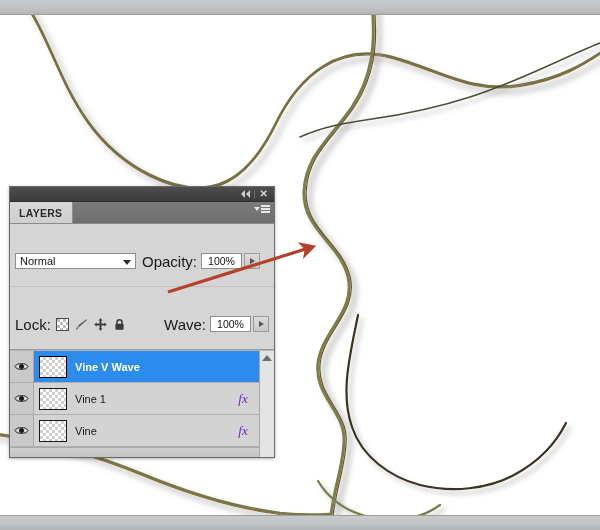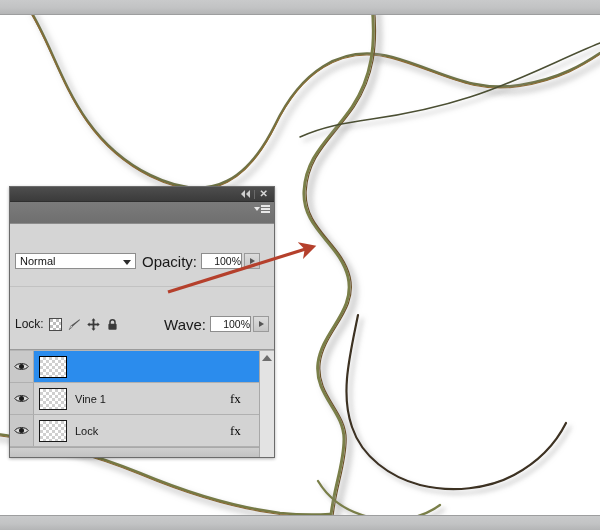--- a/index.html
+++ b/index.html
@@ -172,21 +172,21 @@
     white-space: nowrap;
   }
   .num-field {
     width: 41px;
     height: 16px;
     background: #ffffff;
     border: 1px solid #8d8d8d;
     box-sizing: border-box;
     display: flex;
     align-items: center;
-    justify-content: flex-end;
+    justify-content: center;
     font-size: 10.5px;
     color: #141414;
   }
   .num-stepper {
     width: 16px;
     height: 16px;
     margin-left: 2px;
     background: linear-gradient(to bottom, #dcdcdc, #c6c6c6);
     border: 1px solid #9a9a9a;
     box-sizing: border-box;
@@ -196,21 +196,21 @@
   }
   .num-stepper .s-tri {
     width: 0; height: 0;
     border-top: 3.5px solid transparent;
     border-bottom: 3.5px solid transparent;
     border-left: 5px solid #555;
   }
 
   
   .row-lock { justify-content: flex-start; border-bottom: 1px solid #9b9b9b; }
-  .lock-label { font-size: 12px; margin-right: 5px; color: #191919; }
+  .lock-label { font-size: 15px; margin-right: 5px; color: #191919; }
   .lock-icons { display: flex; align-items: center; gap: 6px; }
   .lock-ico { width: 13px; height: 13px; display: block; }
   .spacer { flex: 1 1 auto; }
 
   
   .ps-list {
     background: #d3d3d3;
     position: relative;
     border-top: 1px solid #b5b5b5;
   }
@@ -269,24 +269,25 @@
     overflow: hidden;
   }
   .layer-row.selected .layer-name {
     color: #ffffff;
     font-weight: bold;
   }
   .fx-cell {
     width: 26px;
     display: flex;
     align-items: center;
-    justify-content: flex-start;
+    justify-content: center;
     font-family: "Liberation Serif", serif;
+    font-style: italic;
     font-size: 13px;
-    color: #000000;
+    color: #6d28d9;
     flex: 0 0 auto;
   }
   .disc-cell {
     width: 16px;
     display: flex;
     align-items: center;
     justify-content: center;
     flex: 0 0 auto;
     padding-right: 2px;
   }
@@ -392,20 +393,23 @@
         <svg width="11" height="8" viewBox="0 0 11 8">
           <path d="M5,0 L5,8 L1,4 Z" fill="#cfcfcf"></path>
           <path d="M10,0 L10,8 L6,4 Z" fill="#cfcfcf"></path>
         </svg>
       </div>
       <div class="tb-sep"></div>
       <div class="tb-btn tb-close">✕</div>
     </div>
 
     <div class="ps-tabstrip">
+      <div class="ps-tab">
+        <span>LAYERS</span>
+      </div>
       <div class="ps-panelmenu">
         <span class="pm-tri"></span>
         <span class="pm-lines">
           <i></i>
             <i></i>
             <i></i>
         </span>
       </div>
     </div>
 
@@ -483,20 +487,21 @@
               <span>
                 <svg class="eye-ico" viewBox="0 0 15 11">
                   <path d="M0.8,5.5 C3,1.6 12,1.6 14.2,5.5 C12,9.4 3,9.4 0.8,5.5 Z" fill="#d9d9d9" stroke="#222" stroke-width="1"></path>
                   <circle cx="7.5" cy="5.5" r="2.5" fill="#1a1a1a"></circle>
                 </svg>
               </span>
             </div>
             <div class="thumb-cell">
               <div class="thumb"></div>
             </div>
+            <div class="layer-name">Vine V Wave</div>
             <div class="fx-cell"></div>
             <div class="disc-cell"></div>
           </div>
 
           <div class="layer-row">
             <div class="eye-cell">
               <span>
                 <svg class="eye-ico" viewBox="0 0 15 11">
                   <path d="M0.8,5.5 C3,1.6 12,1.6 14.2,5.5 C12,9.4 3,9.4 0.8,5.5 Z" fill="#d9d9d9" stroke="#222" stroke-width="1"></path>
                   <circle cx="7.5" cy="5.5" r="2.5" fill="#1a1a1a"></circle>
@@ -520,21 +525,21 @@
               <span>
                 <svg class="eye-ico" viewBox="0 0 15 11">
                   <path d="M0.8,5.5 C3,1.6 12,1.6 14.2,5.5 C12,9.4 3,9.4 0.8,5.5 Z" fill="#d9d9d9" stroke="#222" stroke-width="1"></path>
                   <circle cx="7.5" cy="5.5" r="2.5" fill="#1a1a1a"></circle>
                 </svg>
               </span>
             </div>
             <div class="thumb-cell">
               <div class="thumb"></div>
             </div>
-            <div class="layer-name">Lock</div>
+            <div class="layer-name">Vine</div>
             <div class="fx-cell">
               <span>fx</span>
             </div>
             <div class="disc-cell">
               <span class="disc-tri"></span>
             </div>
           </div>
 
         </div>
 

